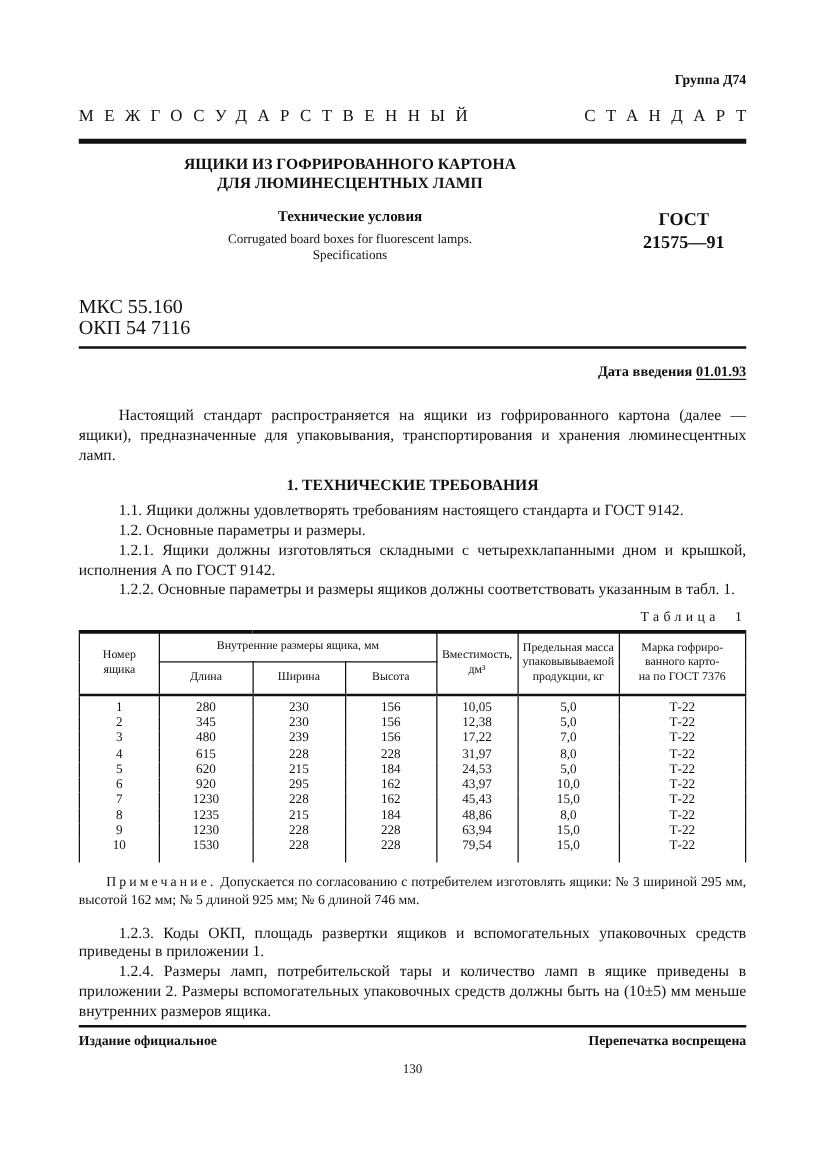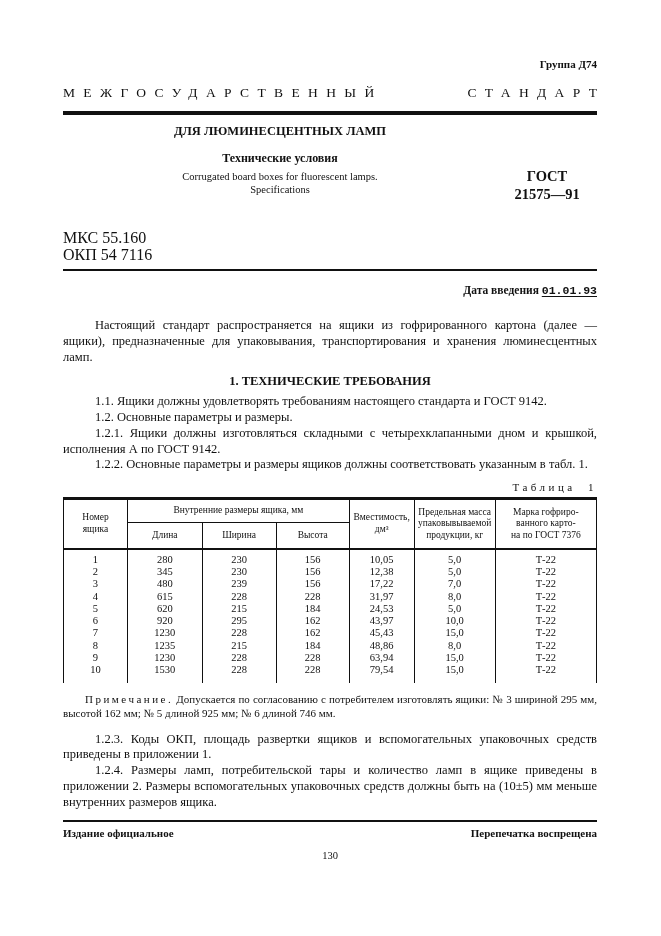--- a/index.html
+++ b/index.html
@@ -27,21 +27,21 @@
   .head-main { flex:1 1 auto; text-align:center; }
   .doc-title { font-weight:bold; font-size:12.5px; line-height:15px; }
   .subtitle-ru { font-weight:bold; font-size:12px; margin-top:12px; }
   .subtitle-en { font-size:10.5px; line-height:13px; margin-top:4px; }
   .gost-col { flex:0 0 100px; text-align:center; padding-top:43px;
               font-weight:bold; font-size:14.5px; line-height:18px; }
 
   .codes { margin-top:27px; font-size:16px; line-height:16.5px; }
 
   .date-line { margin-top:13px; text-align:right; font-weight:bold; font-size:11.5px; }
-  .date-line .date-val { text-decoration:underline; text-underline-offset:2px;font-family:Liberation Mono, monospace; }
+  .date-line .date-val { text-decoration:underline; text-underline-offset:2px; }
 
   .bodytext { font-size:12.5px; line-height:15.8px; text-align:justify; }
   .bodytext p { text-indent:32px; }
   .intro { margin-top:21px; }
 
   .sec-heading { margin-top:9px; text-align:center; font-weight:bold; font-size:12.5px; line-height:15.8px; }
   .clauses { margin-top:4px; }
 
   .table-label { margin-top:8px; text-align:right; font-size:11px;
                  letter-spacing:3.5px; word-spacing:6px; }
@@ -86,20 +86,21 @@
     <div class="standard-line">
       <span class="w1">МЕЖГОСУДАРСТВЕННЫЙ</span>
       <span class="w2">СТАНДАРТ</span>
     </div>
 
     <div class="rule-thick"></div>
 
     <div class="head-flex">
       <div class="head-main">
         <div class="doc-title">
+          <div>ЯЩИКИ ИЗ ГОФРИРОВАННОГО КАРТОНА</div>
           <div>ДЛЯ ЛЮМИНЕСЦЕНТНЫХ ЛАМП</div>
         </div>
         <div class="subtitle-ru">Технические условия</div>
         <div class="subtitle-en">
           <div>Corrugated board boxes for fluorescent lamps.</div>
           <div>Specifications</div>
         </div>
       </div>
       <div class="gost-col">
         <div>ГОСТ</div>

